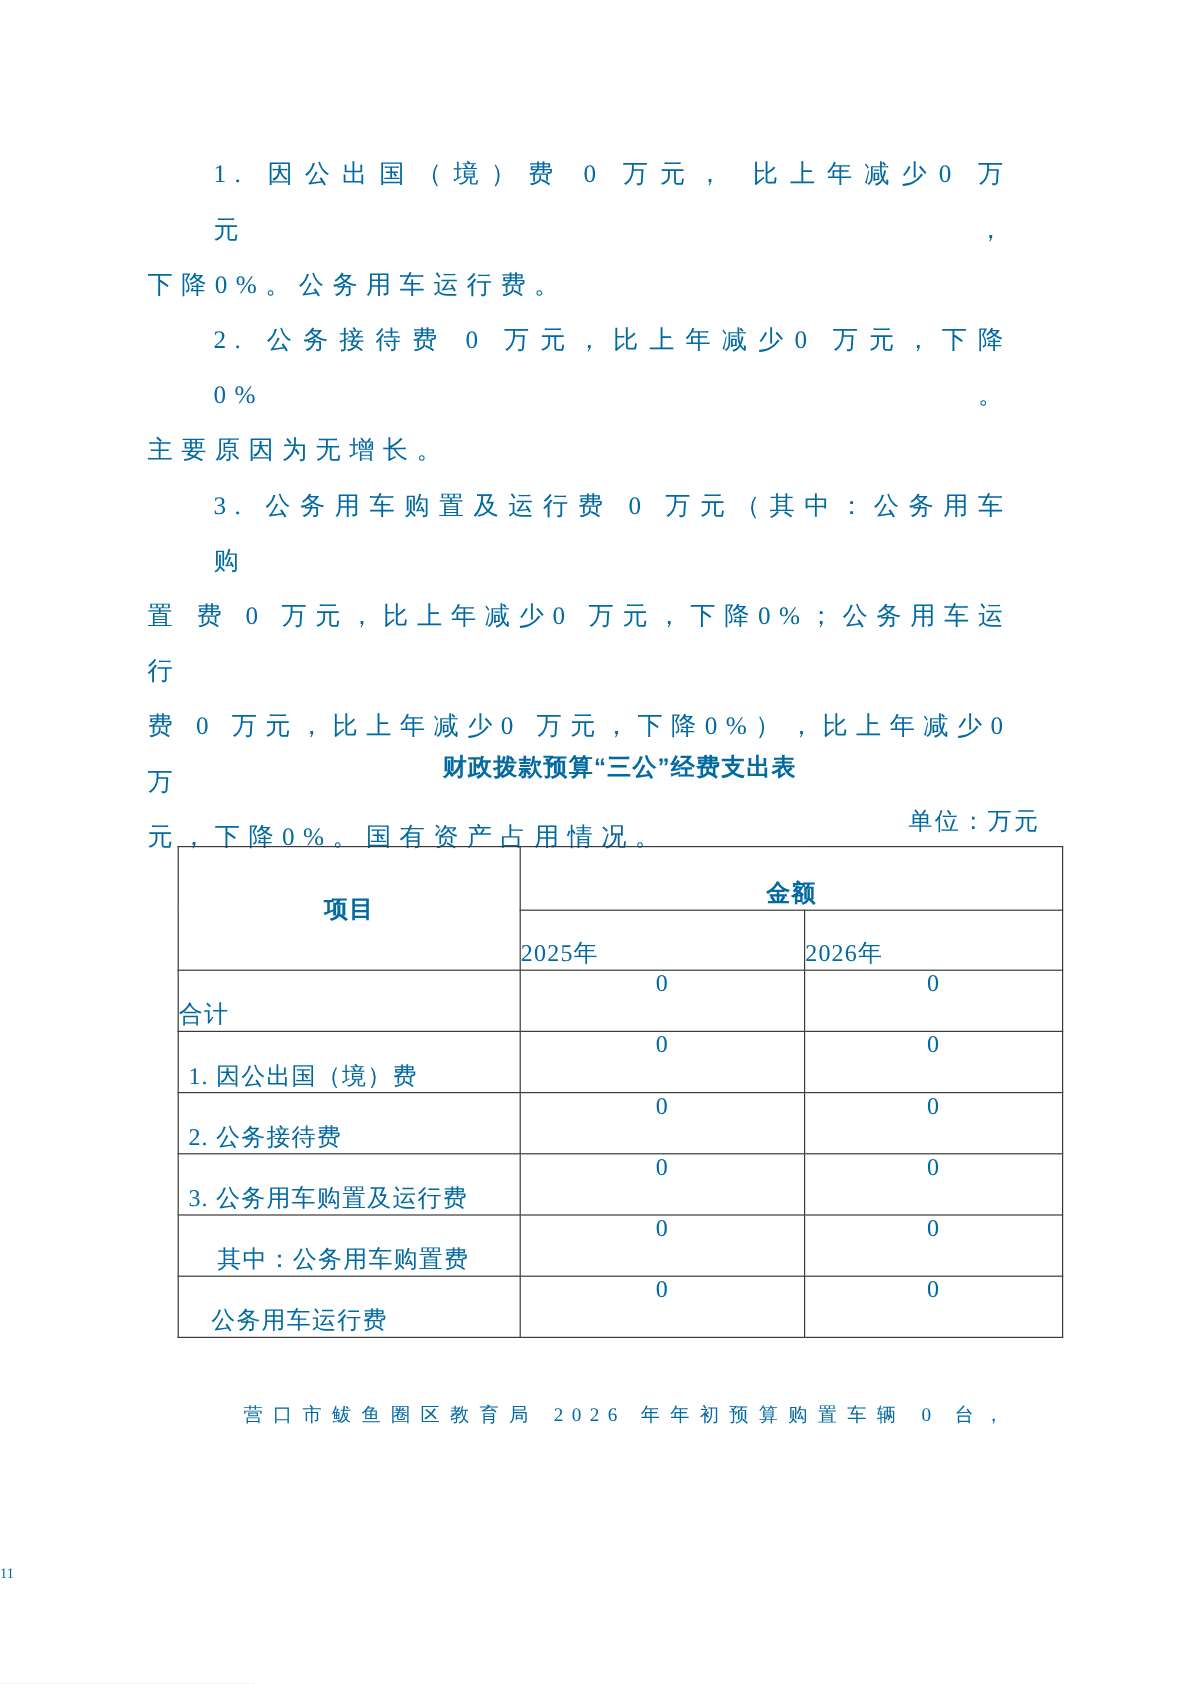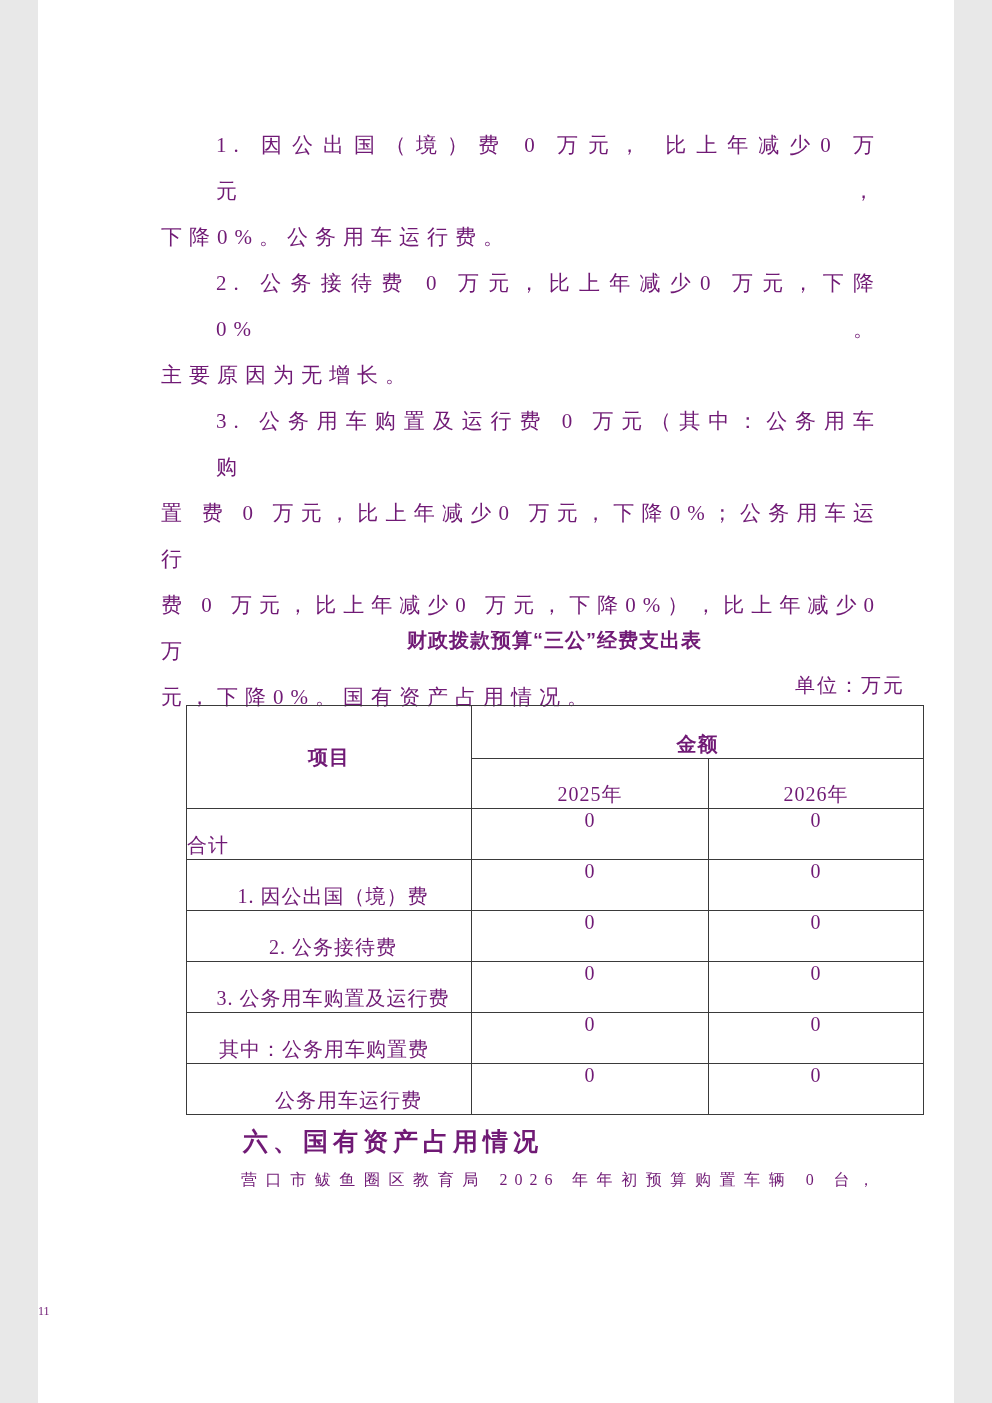--- a/index.html
+++ b/index.html
@@ -1,22 +1,22 @@
 <!DOCTYPE html>
 <html lang="zh"><head>
 <meta charset="utf-8">
 <style>
   html,body{margin:0;padding:0;background:#e8e8e8;}
   .page{
     position:relative;
-    width:916px;height:1403px;
+    width:992px;height:1403px;
     margin:0 auto;
     background:#ffffff;
     font-family:"Liberation Serif","DejaVu Serif",serif;
-    color:#701a75;
+    color:#0369a1;
     overflow:hidden;
   }
   
   .bodytext{
     position:absolute;
     left:123px;top:122px;
     width:720px;
     font-size:21px;
     line-height:46px;
     letter-spacing:7px;
@@ -66,32 +66,32 @@
     font-weight:bold;font-size:21px;
   }
   td.h-amount{
     height:52px;
     text-align:center;vertical-align:bottom;
     font-weight:bold;font-size:21px;
     padding-bottom:4px;
   }
   td.h-year{
     height:49px;
-    text-align:center;vertical-align:bottom;
+    vertical-align:bottom;
     padding-bottom:8px;
   }
   td.lab{
     height:50px;
     vertical-align:bottom;
     padding-bottom:5px;
   }
   td.lab.center{text-align:left;}
-  td.lab.left{padding-left:8px;text-align:center;}
+  td.lab.left{padding-left:8px;}
   td.lab.sub{padding-left:32px;}
-  td.lab.sub2{padding-left:88px;}
+  td.lab.sub2{padding-left:27px;}
   td.val{
     height:50px;
     text-align:center;
     vertical-align:top;
     padding-top:9px;
     font-size:19px;
     letter-spacing:0;
   }
   
   .sec-heading{
@@ -184,18 +184,17 @@
         <td class="val">0</td>
       </tr>
       <tr>
         <td class="lab sub2">公务用车运行费</td>
         <td class="val">0</td>
         <td class="val">0</td>
       </tr>
     </tbody>
   </table>
 
-  <div class="sec-heading">六、国有资产占用情况</div>
   <div class="sec-par">营口市鲅鱼圈区教育局 2026 年年初预算购置车辆 0 台，</div>
 
   <div class="page-num">11</div>
 
 </div>
 
 </body></html>

